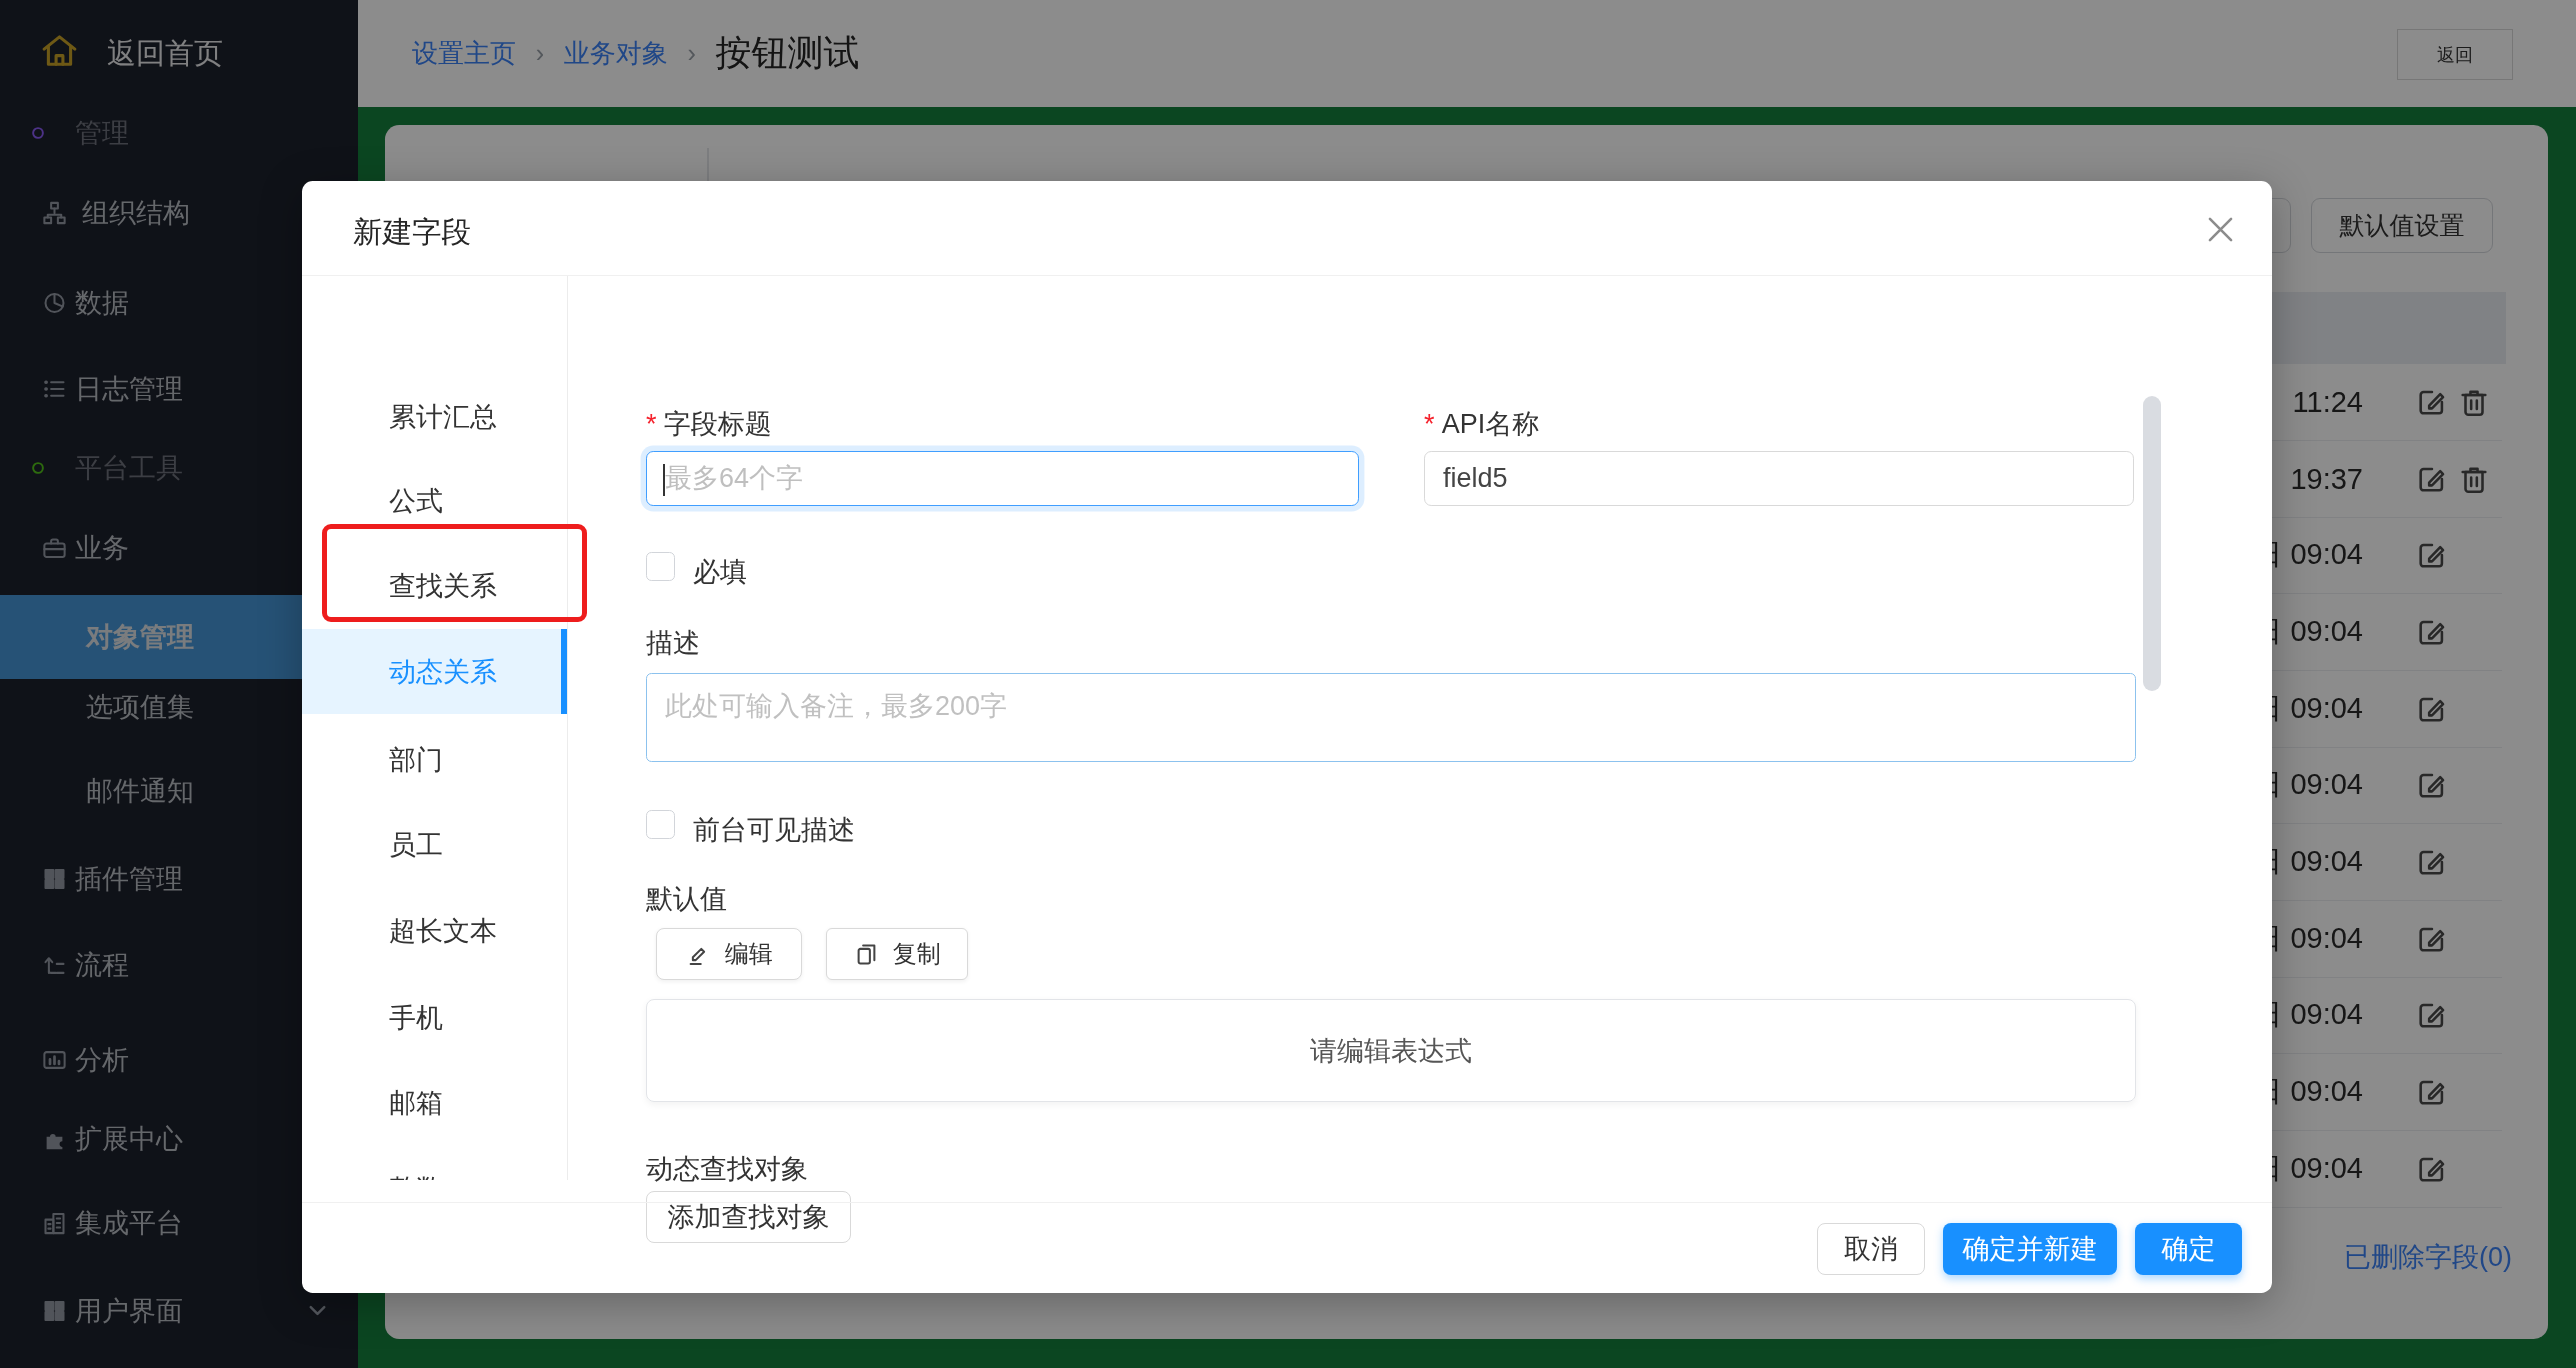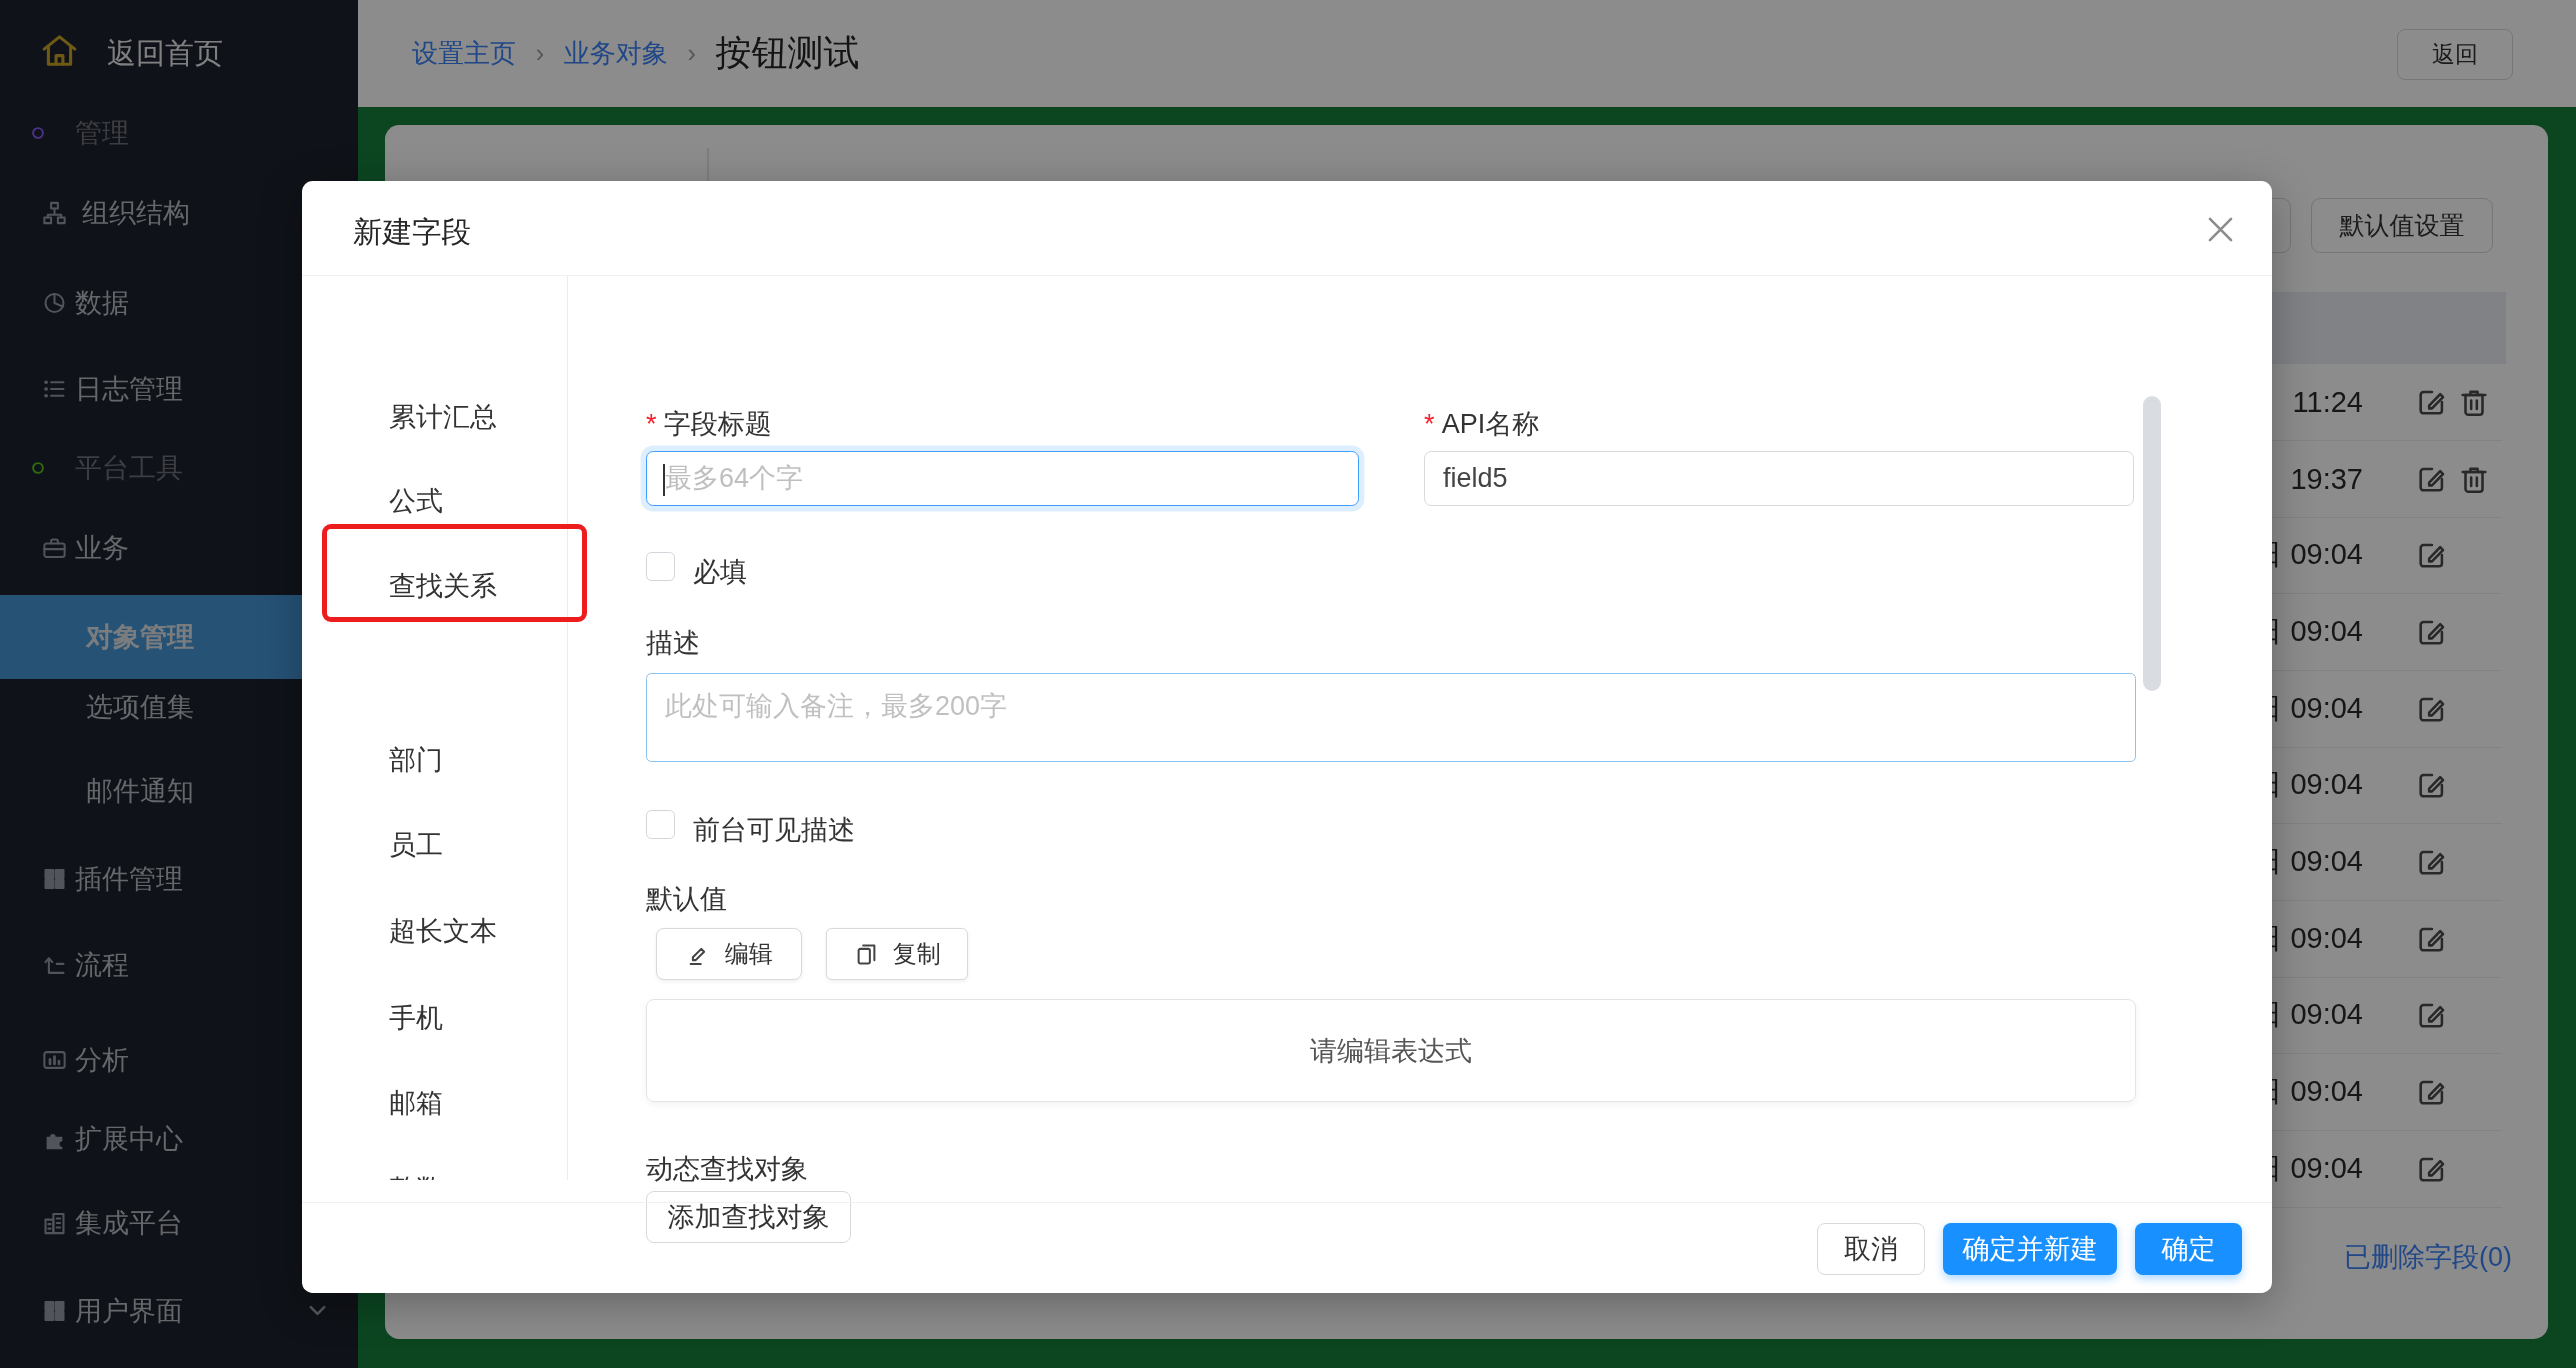--- a/index.html
+++ b/index.html
@@ -17,21 +17,21 @@
   .active-band{position:absolute;left:0;width:358px;height:84px;background:var(--sidebar-active);}
   .side-chevron{position:absolute;left:304px;width:27px;height:27px;color:#99a0ab;}
 
   
   #topbar{position:absolute;left:358px;top:0;width:2218px;height:107px;background:#ffffff;z-index:1;}
   .bc{position:absolute;top:0;height:107px;left:54px;display:flex;align-items:center;gap:19.7px;}
   .bc .lnk{font-size:26px;color:var(--link-blue);cursor:pointer;}
   .bc .sep{font-size:25px;color:#9aa0a8;}
   .bc .cur{font-size:36px;color:#262626;font-weight:500;}
   .btn-back{position:absolute;left:2039px;top:29px;width:116px;height:51px;background:#fff;
-    border:1.8px solid #d9d9d9;border-radius:8px;font-size:23px;color:#333;display:flex;
+    border:1.8px solid #d9d9d9;border-radius:0;font-size:18px;color:#333;display:flex;
     align-items:center;justify-content:center;cursor:pointer;text-align:center;}
 
   
   #card{position:absolute;left:385px;top:125px;width:2163px;height:1214px;background:#fff;border-radius:14.3px;z-index:1;}
   .card-vdiv{position:absolute;left:322px;top:23px;width:1.8px;height:34px;background:#e3e5e9;}
   .btn-partial{position:absolute;left:1815px;top:73px;width:91px;height:55px;border:1.8px solid #d4d7dc;border-radius:9px;background:#fff;}
   .btn-default{position:absolute;left:1926px;top:73px;width:182px;height:55px;border:1.8px solid #d4d7dc;border-radius:9px;
     background:#fff;font-size:25px;color:#333;display:flex;align-items:center;justify-content:center;cursor:pointer;}
   .tbl-head{position:absolute;left:421px;top:167px;width:1700px;height:72px;background:#e9edf3;}
   .tbl-row{position:absolute;left:421px;width:1696px;border-bottom:1.8px solid #ebedf0;}
@@ -397,20 +397,24 @@
       <div class="tabs" id="tabs">
           <div class="tab" style="top: 98px;">
             <span class="t-lb">累计汇总</span>
           </div>
           <div class="tab" style="top: 267px;">
             <span class="t-lb">查找关系</span>
           </div>
           <div class="tab" style="top: 182px;">
             <span class="t-lb">公式</span>
           </div>
+          <div class="tab active" style="top: 353px;">
+            <span class="t-lb">动态关系</span>
+            <span class="t-bar"></span>
+          </div>
           <div class="tab" style="top: 441px;">
             <span class="t-lb">部门</span>
           </div>
           <div class="tab" style="top: 526px;">
             <span class="t-lb">员工</span>
           </div>
           <div class="tab" style="top: 612px;">
             <span class="t-lb">超长文本</span>
           </div>
           <div class="tab" style="top: 699px;">

